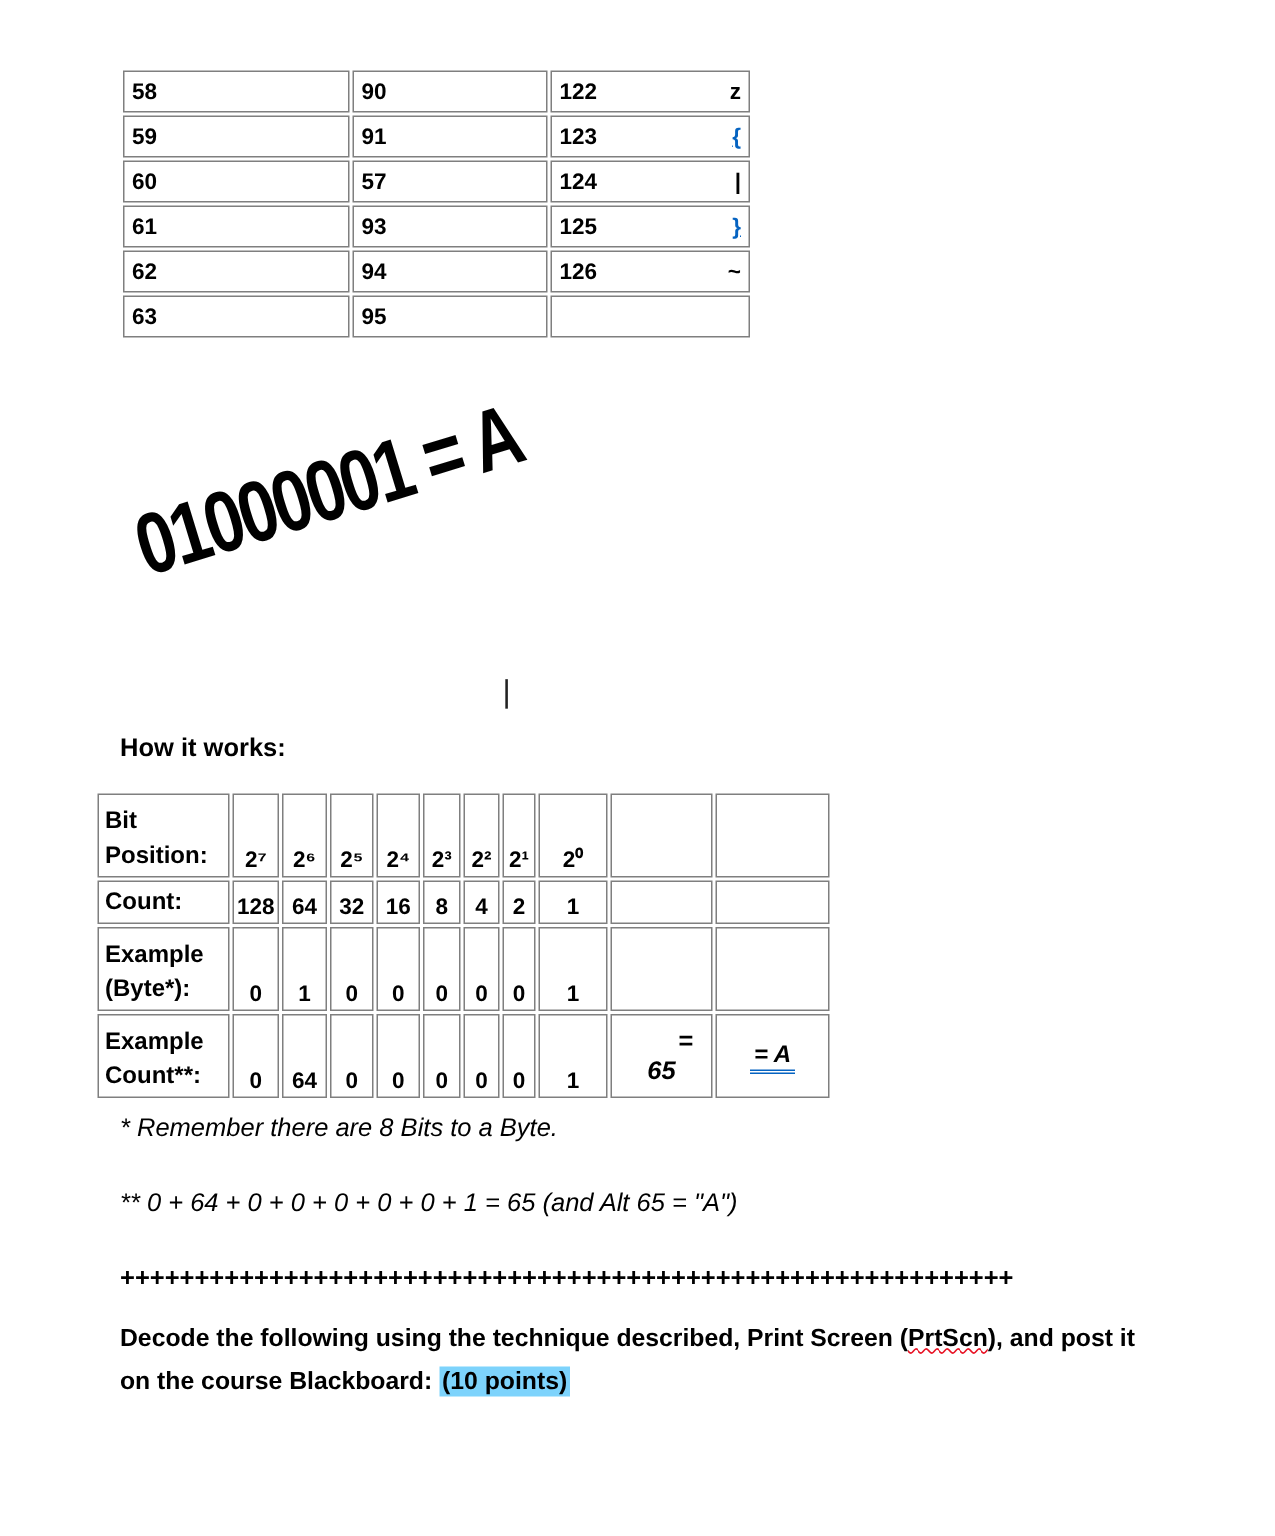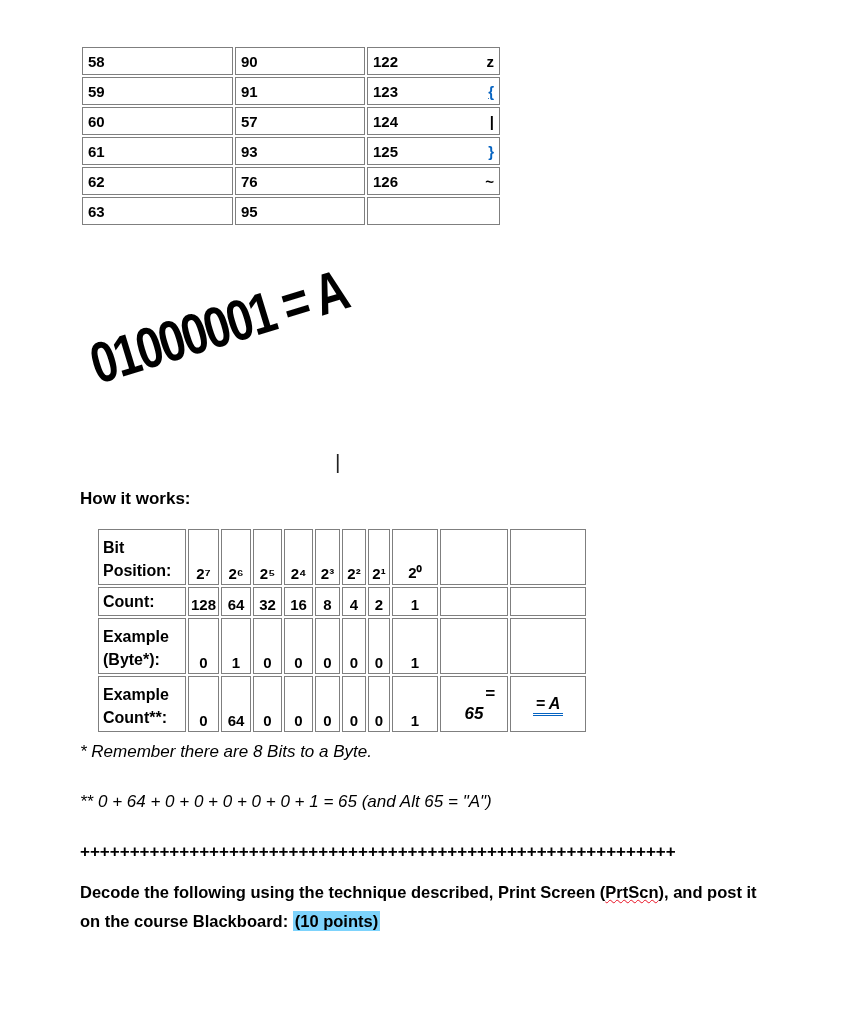--- a/index.html
+++ b/index.html
@@ -26,21 +26,21 @@
              font-size:46px; font-weight:bold; letter-spacing:-2px; white-space:nowrap;
              transform: rotate(-17deg) scaleY(1.25); transform-origin:left center; }
 
   
   .caret { position:absolute; left:335px; top:450px; font-size:21px; font-weight:normal; color:#222; }
 
   
   .h1 { position:absolute; left:80px; top:489px; font-size:17px; font-weight:bold; }
 
   
-  .bit-table { position:absolute; left:96px; top:527px; }
+  .bit-table { position:absolute; left:63px; top:527px; }
   .bit-table td { text-align:center; vertical-align:bottom; padding:2px 2px; font-size:15px; }
   .bit-table td.lbl { text-align:left; vertical-align:bottom; padding:2px 4px; font-size:16px; line-height:1.45; }
   .bit-table tr.tall td { height:56px; }
   .bit-table tr.short td { height:26px; }
   .bit-table td.res { vertical-align:middle; }
   .res-txt { font-style:italic; font-weight:bold; font-size:17px;margin-left:32px; }
   .res-a   { font-style:italic; font-weight:bold; font-size:16px;
              border-bottom:3px double #0563c1; padding:0 3px 1px 3px; }
 
   
@@ -105,21 +105,21 @@
       <td>93</td>
       <td>
             <div class="pair">
               <span>125</span>
               <span class="char-link">}</span>
             </div>
           </td>
     </tr>
     <tr>
       <td>62</td>
-      <td>76</td>
+      <td>94</td>
       <td>
             <div class="pair">
               <span>126</span>
               <span class="char-plain">~</span>
             </div>
           </td>
     </tr>
     <tr>
       <td>63</td>
       <td>95</td>

